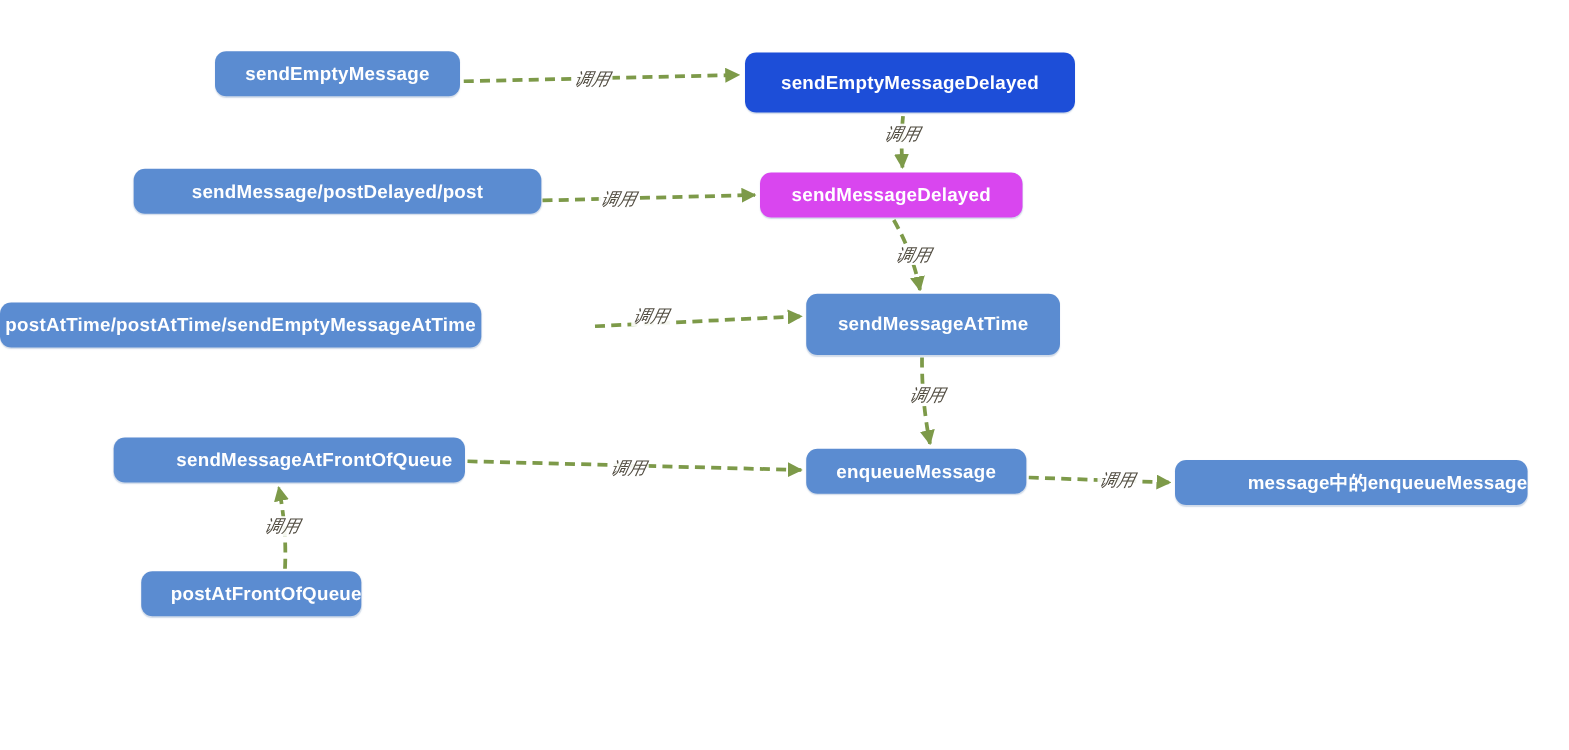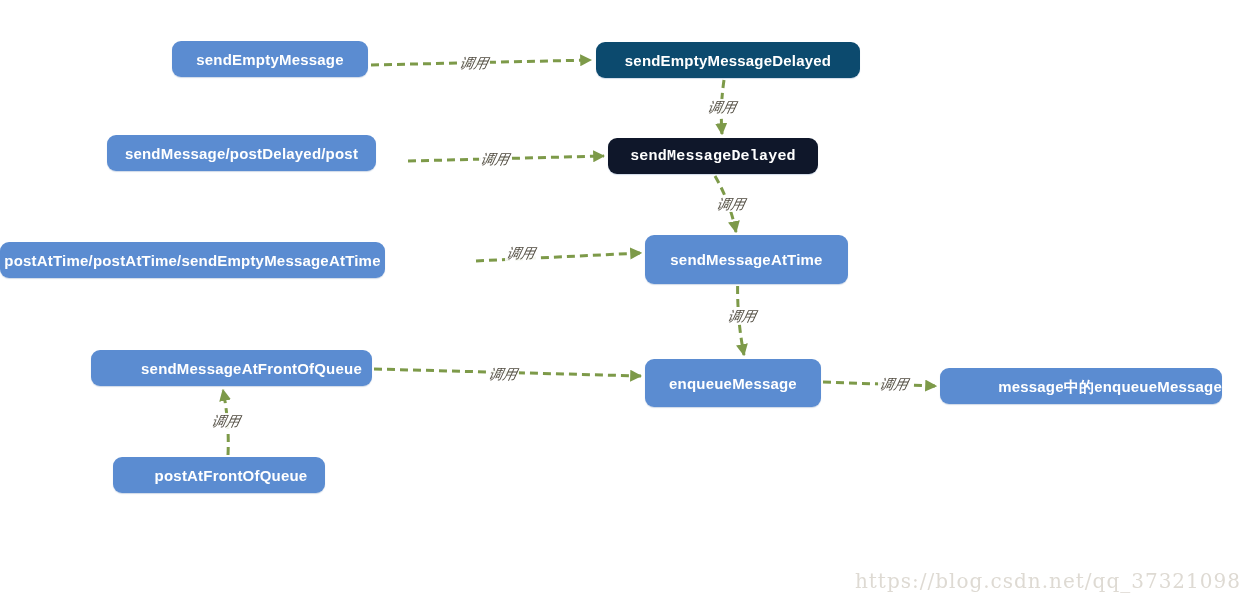--- a/index.html
+++ b/index.html
@@ -87,54 +87,53 @@
         <path d="M 374 369 Q 507.5 372.5 641 376" fill="none" stroke="#7d9a49" stroke-width="3" stroke-dasharray="8 5" marker-end="url(#arrowhead)"></path>
         <path d="M 823 382 Q 879.5 384 936 386" fill="none" stroke="#7d9a49" stroke-width="3" stroke-dasharray="8 5" marker-end="url(#arrowhead)"></path>
         <path d="M 228 455 Q 229.48821794200632 422.193214004461 223 390" fill="none" stroke="#7d9a49" stroke-width="3" stroke-dasharray="8 5" marker-end="url(#arrowhead)"></path>
       </g>
   </svg>
 
   <div id="node-layer">
       <div class="node" style="left: 172px; top: 41px; width: 196px; height: 36px; background: rgb(91, 140, 209);">
         <span class="node-label" style="color: rgb(255, 255, 255);">sendEmptyMessage</span>
       </div>
-      <div class="node" style="left: 596px; top: 42px; width: 264px; height: 36px; background: #0c4a6e;">
+      <div class="node" style="left: 596px; top: 42px; width: 264px; height: 48px; background: #1d4ed8;">
         <span class="node-label" style="color: rgb(255, 255, 255);">sendEmptyMessageDelayed</span>
       </div>
-      <div class="node" style="left: 107px; top: 135px; width: 269px; height: 36px; background: rgb(91, 140, 209);">
+      <div class="node" style="left: 107px; top: 135px; width: 326px; height: 36px; background: rgb(91, 140, 209);">
         <span class="node-label" style="color: rgb(255, 255, 255);">sendMessage/postDelayed/post</span>
       </div>
-      <div class="node" style="left: 608px; top: 138px; width: 210px; height: 36px; background: #0f172a; font-family: Liberation Mono, monospace;">
+      <div class="node" style="left: 608px; top: 138px; width: 210px; height: 36px; background: #d946ef;">
         <span class="node-label" style="color: rgb(255, 255, 255);">sendMessageDelayed</span>
       </div>
       <div class="node" style="left: 0px; top: 242px; width: 385px; height: 36px; background: rgb(91, 140, 209);">
         <span class="node-label" style="color: rgb(255, 255, 255);">postAtTime/postAtTime/sendEmptyMessageAtTime</span>
       </div>
       <div class="node" style="left: 645px; top: 235px; width: 203px; height: 49px; background: rgb(91, 140, 209);">
         <span class="node-label" style="color: rgb(255, 255, 255);">sendMessageAtTime</span>
       </div>
       <div class="node" style="left: 91px; top: 350px; width: 281px; height: 36px; background: rgb(91, 140, 209);">
         <span class="node-label" style="color: rgb(255, 255, 255); margin-left: 40px;">sendMessageAtFrontOfQueue</span>
       </div>
-      <div class="node" style="left: 645px; top: 359px; width: 176px; height: 48px; background: rgb(91, 140, 209);">
+      <div class="node" style="left: 645px; top: 359px; width: 176px; height: 36px; background: rgb(91, 140, 209);">
         <span class="node-label" style="color: rgb(255, 255, 255);">enqueueMessage</span>
       </div>
       <div class="node" style="left: 940px; top: 368px; width: 282px; height: 36px; background: rgb(91, 140, 209); justify-content: flex-end;">
         <span class="node-label" style="color: rgb(255, 255, 255);">message中的enqueueMessage</span>
       </div>
-      <div class="node" style="left: 113px; top: 457px; width: 212px; height: 36px; background: rgb(91, 140, 209); padding-left: 24px;">
+      <div class="node" style="left: 113px; top: 457px; width: 176px; height: 36px; background: rgb(91, 140, 209); padding-left: 24px;">
         <span class="node-label" style="color: rgb(255, 255, 255);">postAtFrontOfQueue</span>
       </div>
     </div>
   <div id="label-layer">
       <div class="edge-label" style="left: 474px; top: 63px; color: rgb(81, 76, 65);"><span class="skew">调用</span></div>
       <div class="edge-label" style="left: 722px; top: 107px; color: rgb(81, 76, 65);"><span class="skew">调用</span></div>
       <div class="edge-label" style="left: 495px; top: 159px; color: rgb(81, 76, 65);"><span class="skew">调用</span></div>
       <div class="edge-label" style="left: 731px; top: 204px; color: rgb(81, 76, 65);"><span class="skew">调用</span></div>
       <div class="edge-label" style="left: 521px; top: 253px; color: rgb(81, 76, 65);"><span class="skew">调用</span></div>
       <div class="edge-label" style="left: 742px; top: 316px; color: rgb(81, 76, 65);"><span class="skew">调用</span></div>
       <div class="edge-label" style="left: 503px; top: 374px; color: rgb(81, 76, 65);"><span class="skew">调用</span></div>
       <div class="edge-label" style="left: 894px; top: 384px; color: rgb(81, 76, 65);"><span class="skew">调用</span></div>
       <div class="edge-label" style="left: 226px; top: 421px; color: rgb(81, 76, 65);"><span class="skew">调用</span></div>
     </div>
 
-  <div id="watermark" style="color: rgb(222, 218, 211);">https://blog.csdn.net/qq_37321098</div>
 </div>
 
 </body></html>

